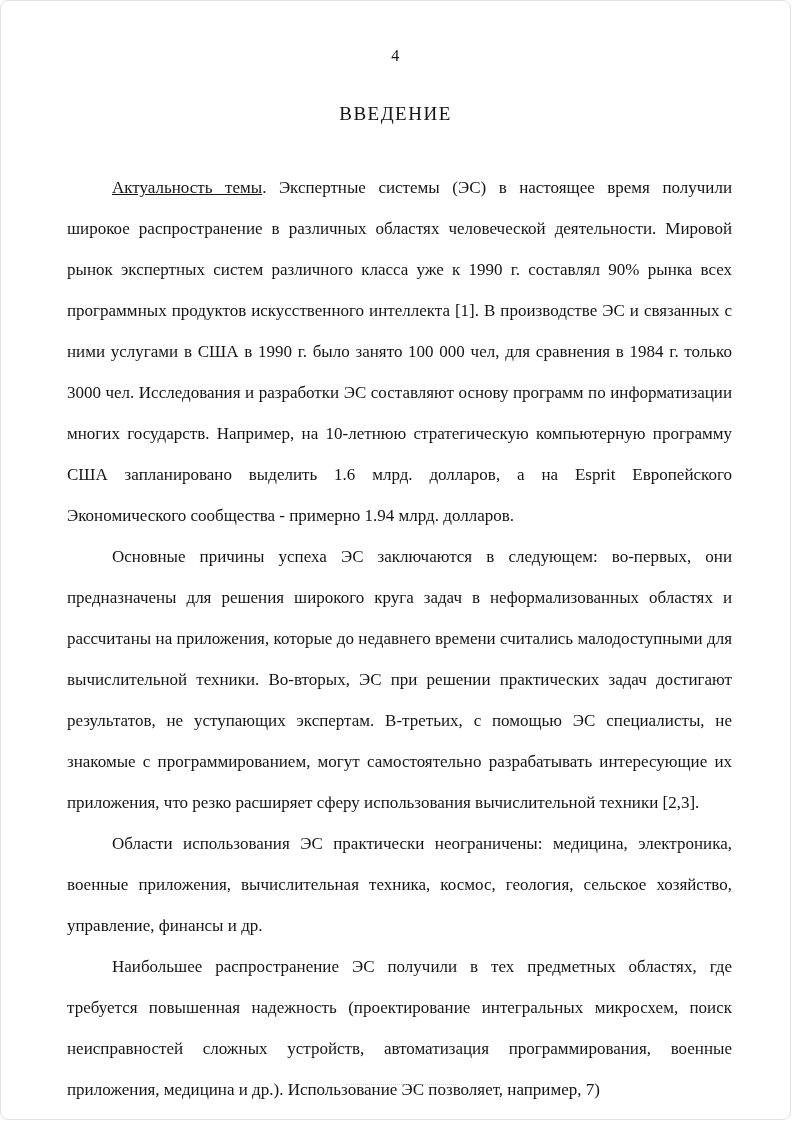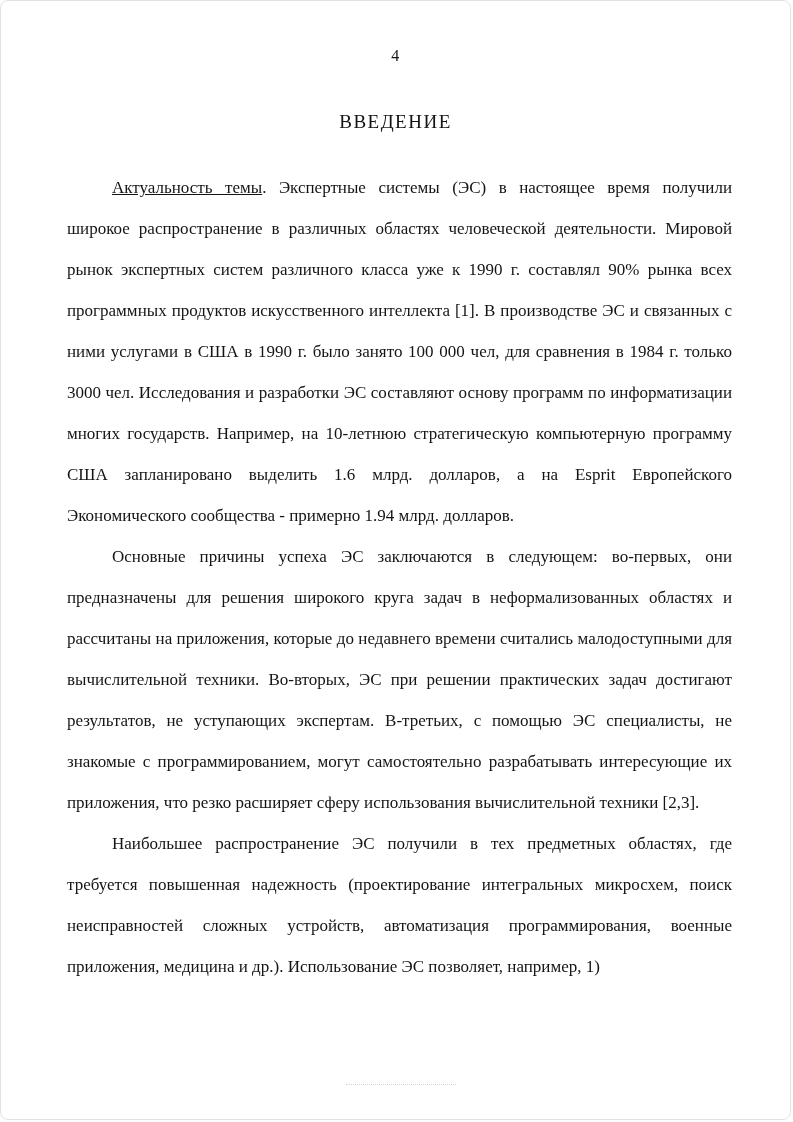--- a/index.html
+++ b/index.html
@@ -34,21 +34,20 @@
   }
   .doc-title {
     position: absolute;
     top: 102px;
     left: 0;
     right: 0;
     text-align: center;
     font-size: 19px;
     letter-spacing: 1.5px;
     font-weight: normal;
-    margin-top: 8px;
   }
   .text-block {
     position: absolute;
     top: 166px;
     left: 66px;
     width: 665px;
     font-size: 17px;
     line-height: 41px;
     text-align: justify;
   }
@@ -77,20 +76,21 @@
   <div class="page-number">4</div>
 
   <div class="doc-title">ВВЕДЕНИЕ</div>
 
   <div class="text-block">
 
     <p><span class="lead">Актуальность темы</span><span>. Экспертные системы (ЭС) в настоящее время получили широкое  распространение в различных областях человеческой деятельности. Мировой рынок экспертных систем различного класса уже к 1990 г. составлял 90% рынка всех программных продуктов искусственного интеллекта [1]. В производстве ЭС и связанных с ними услугами в США в 1990 г. было занято 100 000 чел, для сравнения в 1984 г. только 3000 чел.  Исследования и  разработки ЭС составляют основу программ по информатизации многих государств.  Например, на 10-летнюю стратегическую компьютерную программу США запланировано выделить 1.6 млрд. долларов, а на Esprit  Европейского Экономического сообщества - примерно 1.94 млрд. долларов.</span></p>
 
     <p><span>Основные причины успеха ЭС заключаются в следующем:  во-первых,  они предназначены для решения широкого круга задач в неформализованных областях и рассчитаны на приложения, которые  до  недавнего времени  считались малодоступными  для вычислительной техники. Во-вторых, ЭС при решении практических задач достигают  результатов, не уступающих экспертам. В-третьих, с помощью ЭС специалисты, не знакомые с программированием, могут самостоятельно  разрабатывать  интересующие  их  приложения, что резко расширяет сферу использования вычислительной техники [2,3].</span></p>
 
+    <p><span>Области  использования  ЭС  практически  неограничены:  медицина, электроника, военные приложения, вычислительная техника, космос, геология, сельское хозяйство, управление, финансы и др.</span></p>
 
-    <p><span>Наибольшее распространение ЭС получили в тех предметных областях, где требуется повышенная надежность (проектирование интегральных  микросхем, поиск неисправностей сложных устройств, автоматизация программирования, военные приложения, медицина и др.). Использование ЭС позволяет, например, 1)</span></p>
+    <p><span>Наибольшее распространение ЭС получили в тех предметных областях, где требуется повышенная надежность (проектирование интегральных  микросхем, поиск неисправностей сложных устройств, автоматизация программирования, военные приложения, медицина и др.). Использование ЭС позволяет, например, 7)</span></p>
 
   </div>
 
   <div class="scan-artifact"></div>
 
 </div>
 
 </body></html>

